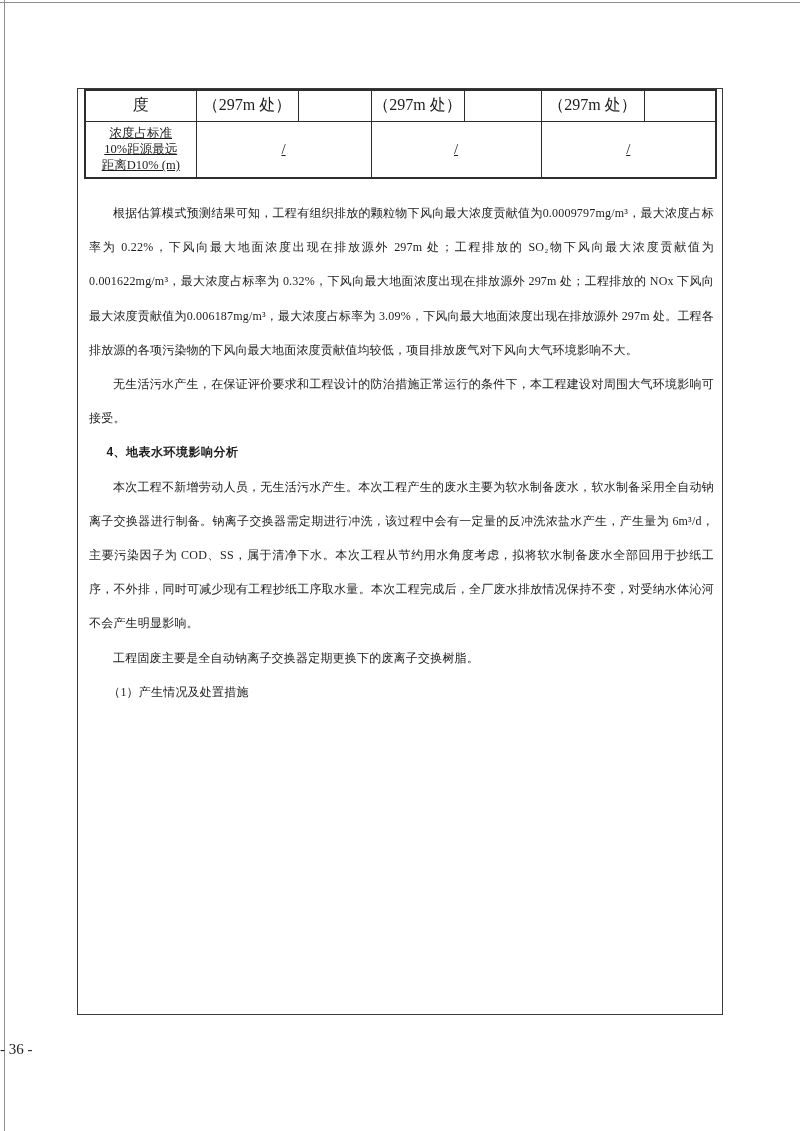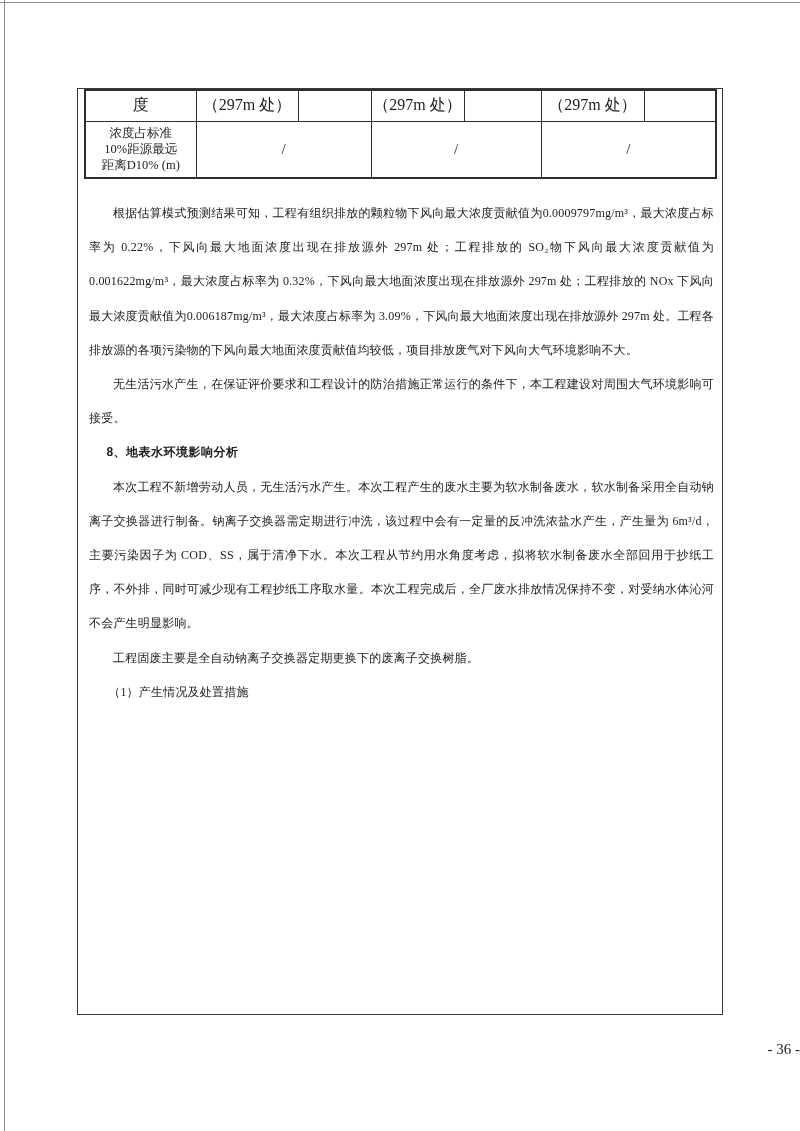--- a/index.html
+++ b/index.html
@@ -33,21 +33,21 @@
     border:2px solid #2d2d2d;
   }
   table.cont-table td {
     border:1px solid #2d2d2d;
     text-align:center;
     vertical-align:middle;
     padding:0;
     overflow:hidden;
   }
   tr.trow-1 td { height:31px; font-size:16px; }
-  tr.trow-2 td { height:57px; }
+  tr.trow-2 td { height:57px;text-decoration:underline; }
   td.cell-metric-label {
     font-size:12.5px;
     line-height:16px;
     white-space:pre-line;
   }
   td.cell-slash { font-size:15px; }
   .text-area {
     padding:17px 8px 0 11px;
   }
   .text-area p {
@@ -59,21 +59,21 @@
   }
   .text-area p.heading {
     font-family:"Liberation Sans","DejaVu Sans",sans-serif;
     font-weight:bold;
     text-indent:1.45em;
     letter-spacing:0.5px;
   }
   .text-area p.subitem { text-indent:1.6em; }
   .footer {
     position:absolute; top:1041px; left:0; width:800px;
-    text-align:right;
+    text-align:left;
     font-size:15px;
     color:#222222;
   }
 </style>
 </head>
 <body>
 
 <div class="page">
 
   <div class="top-rule"></div>
@@ -108,21 +108,21 @@
         <td class="cell-slash" colspan="2">/</td>
         <td class="cell-slash" colspan="2">/</td>
         <td class="cell-slash" colspan="2">/</td>
       </tr>
     </tbody>
       </table>
 
     <div class="text-area">
       <p>根据估算模式预测结果可知，工程有组织排放的颗粒物下风向最大浓度贡献值为0.0009797mg/m³，最大浓度占标率为 0.22%，下风向最大地面浓度出现在排放源外 297m 处；工程排放的 SO₂物下风向最大浓度贡献值为 0.001622mg/m³，最大浓度占标率为 0.32%，下风向最大地面浓度出现在排放源外 297m 处；工程排放的 NOx 下风向最大浓度贡献值为0.006187mg/m³，最大浓度占标率为 3.09%，下风向最大地面浓度出现在排放源外 297m 处。工程各排放源的各项污染物的下风向最大地面浓度贡献值均较低，项目排放废气对下风向大气环境影响不大。</p>
       <p>无生活污水产生，在保证评价要求和工程设计的防治措施正常运行的条件下，本工程建设对周围大气环境影响可接受。</p>
-      <p class="heading">8、地表水环境影响分析</p>
+      <p class="heading">4、地表水环境影响分析</p>
       <p>本次工程不新增劳动人员，无生活污水产生。本次工程产生的废水主要为软水制备废水，软水制备采用全自动钠离子交换器进行制备。钠离子交换器需定期进行冲洗，该过程中会有一定量的反冲洗浓盐水产生，产生量为 6m³/d，主要污染因子为 COD、SS，属于清净下水。本次工程从节约用水角度考虑，拟将软水制备废水全部回用于抄纸工序，不外排，同时可减少现有工程抄纸工序取水量。本次工程完成后，全厂废水排放情况保持不变，对受纳水体沁河不会产生明显影响。</p>
       <p>工程固废主要是全自动钠离子交换器定期更换下的废离子交换树脂。</p>
       <p class="subitem">（1）产生情况及处置措施</p>
     </div>
 
   </div>
 
   <div class="footer">- 36 -</div>
 
 </div>

